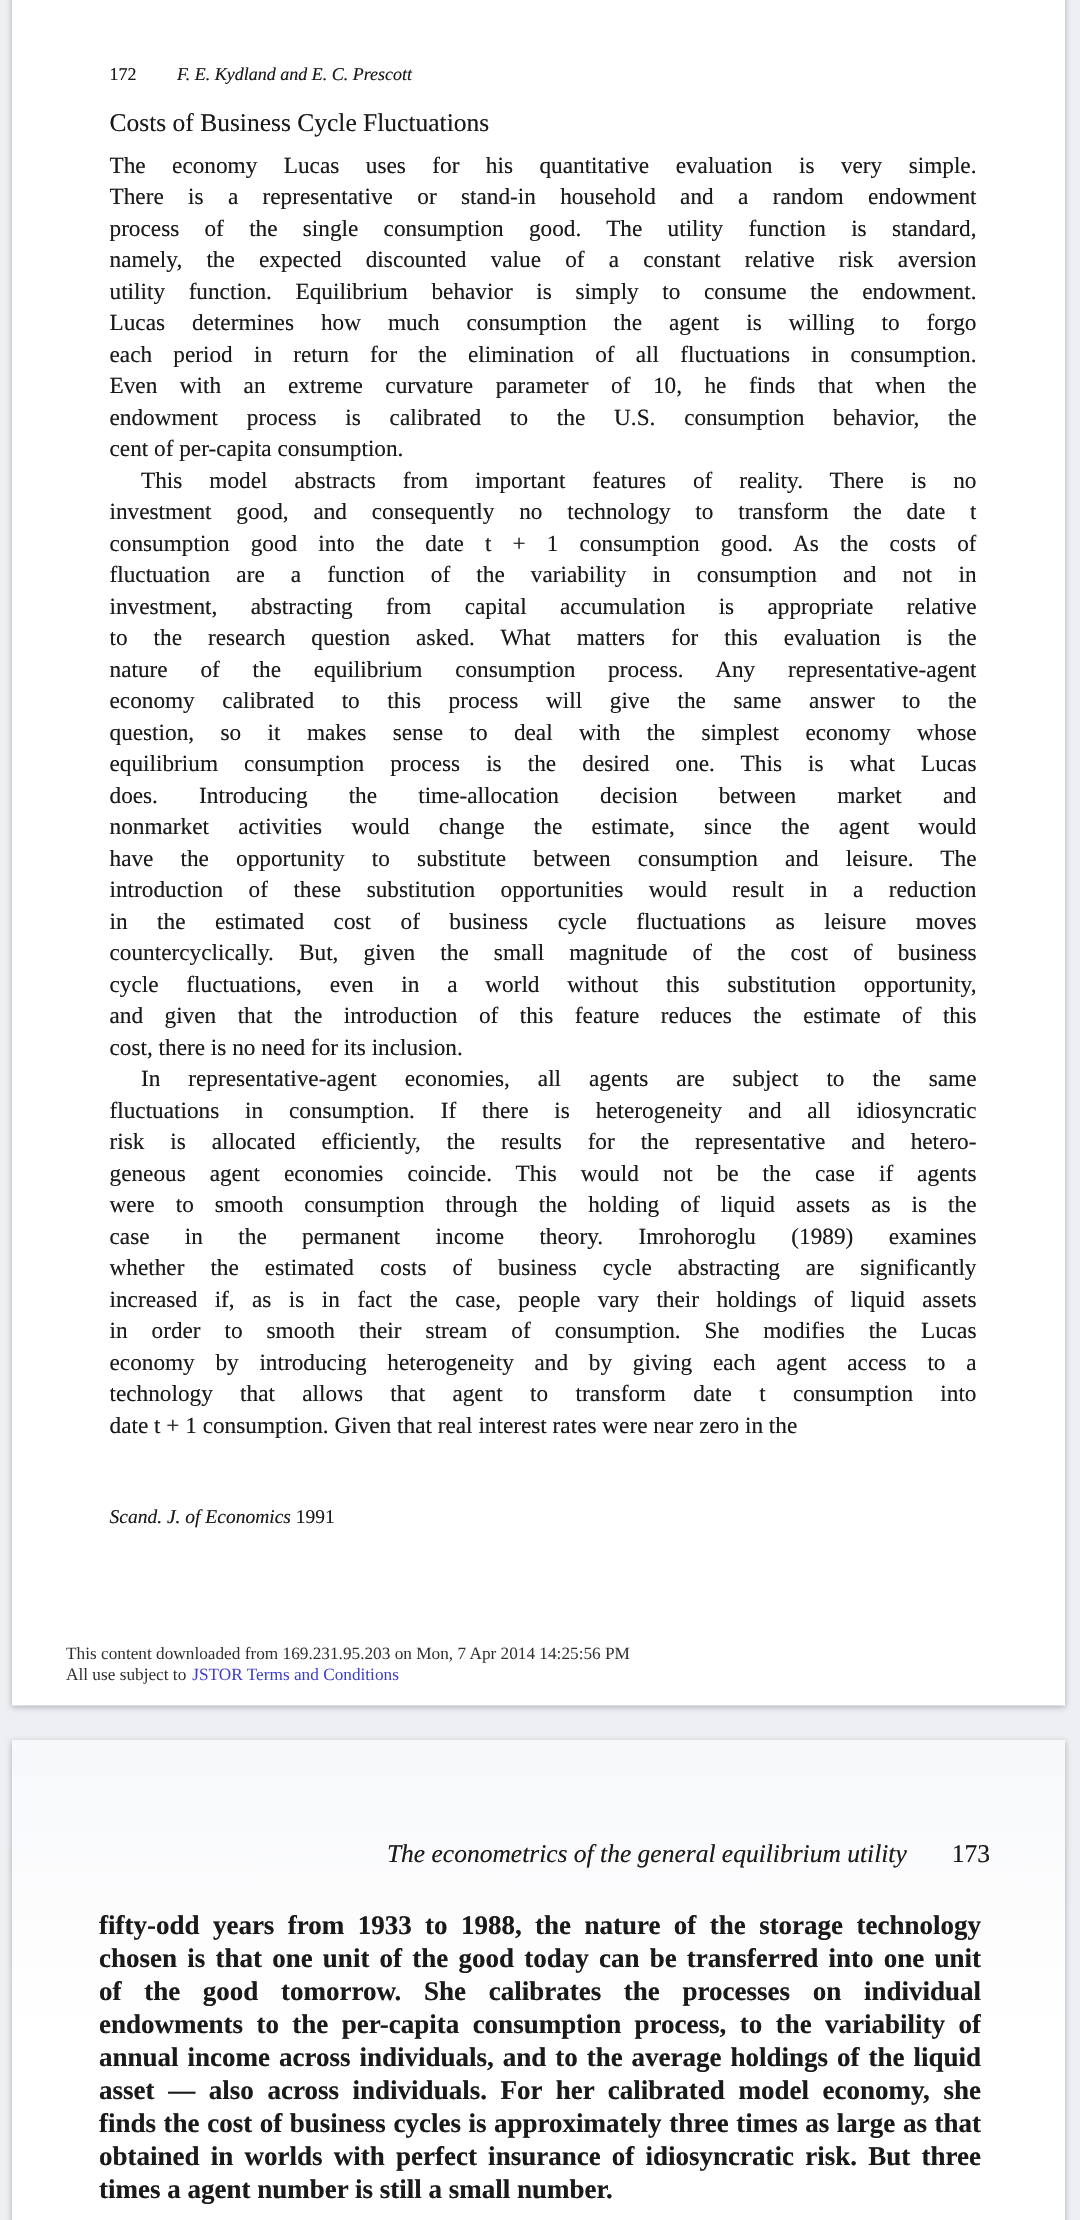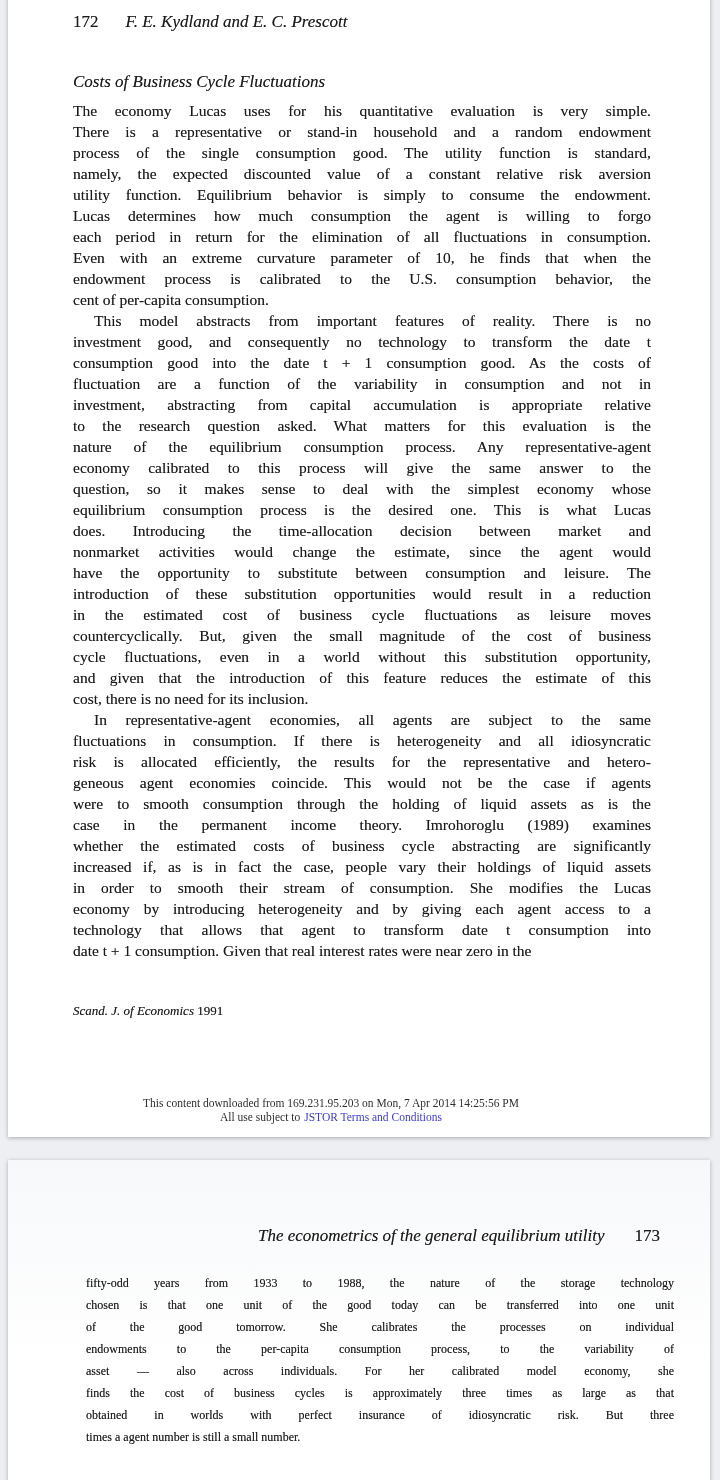--- a/index.html
+++ b/index.html
@@ -17,53 +17,53 @@
     background: #ffffff;
     box-shadow: 0 1px 4px rgba(40,45,60,0.35);
   }
   #page1 { top: -4px; height: 1141px; }
   #page2 { top: 1160px; height: 330px; background: linear-gradient(180deg, #f7f8fa 0%, #ffffff 60%); }
 
   .scan-text { color: #1a1a1a; text-shadow: 0 0 0.4px rgba(20,20,20,0.5); }
 
   
   .p1-header {
-    position: absolute; left: 65px; top: 16px;
-    font-size: 17px; display: flex; align-items: center; gap: 27px;
+    position: absolute; left: 65px; top: 46px;
+    font-size: 12px; display: flex; align-items: center; gap: 27px;
   }
   .running-head { font-style: italic; }
   .p1-heading {
     position: absolute; left: 65px; top: 76px;
-    font-size: 17px; font-style: italic;
+    font-size: 17px; 
   }
   .p1-body {
     position: absolute; left: 65px; top: 104px; width: 578px;
     font-size: 15.5px;
   }
   .p1-body .tline { height: 21px; line-height: 21px; }
   .p1-journal {
     position: absolute; left: 65px; top: 1007px;
     font-size: 13px;
   }
   .journal-name { font-style: italic; margin-top: 44px; }
   .p1-jstor {
     position: absolute; left: 0; width: 646px; top: 1100px;
-    text-align: center;
-    font-size: 11.5px; color: #2f2f2f; line-height: 14px;
+    font-size: 11.5px; color: #2f2f2f; line-height: 14px; padding-left: 36px;
   }
   .jstor-link { color: #3b3bcd; margin-left: 4px; cursor: pointer; }
 
   
   .p2-header {
     position: absolute; right: 50px; top: 66px;
     font-size: 17px; display: flex; align-items: baseline; gap: 30px;
   }
   .p2-body {
-    position: absolute; left: 78px; top: 112px; width: 588px;
-    font-size: 12px;
+    position: absolute; left: 58px; top: 112px; width: 588px;
+    font-size: 18px;
+    font-weight: bold;
   }
   .p2-body .tline { height: 22px; line-height: 22px; }
 
   
   .tline {
     text-align: justify;
     text-align-last: justify;
     overflow: hidden;
     white-space: nowrap;
   }
@@ -143,19 +143,20 @@
   <div class="p2-header scan-text">
     <span class="running-head">The econometrics of the general equilibrium utility</span>
     <span>173</span>
   </div>
 
   <div class="p2-body scan-text">
       <div class="tline">fifty-odd years from 1933 to 1988, the nature of the storage technology</div>
       <div class="tline">chosen is that one unit of the good today can be transferred into one unit</div>
       <div class="tline">of the good tomorrow. She calibrates the processes on individual</div>
       <div class="tline">endowments to the per-capita consumption process, to the variability of</div>
+      <div class="tline">annual income across individuals, and to the average holdings of the liquid</div>
       <div class="tline">asset — also across individuals. For her calibrated model economy, she</div>
       <div class="tline">finds the cost of business cycles is approximately three times as large as that</div>
       <div class="tline">obtained in worlds with perfect insurance of idiosyncratic risk. But three</div>
       <div class="tline last">times a agent number is still a small number.</div>
     </div>
 
 </div>
 
 </body></html>

